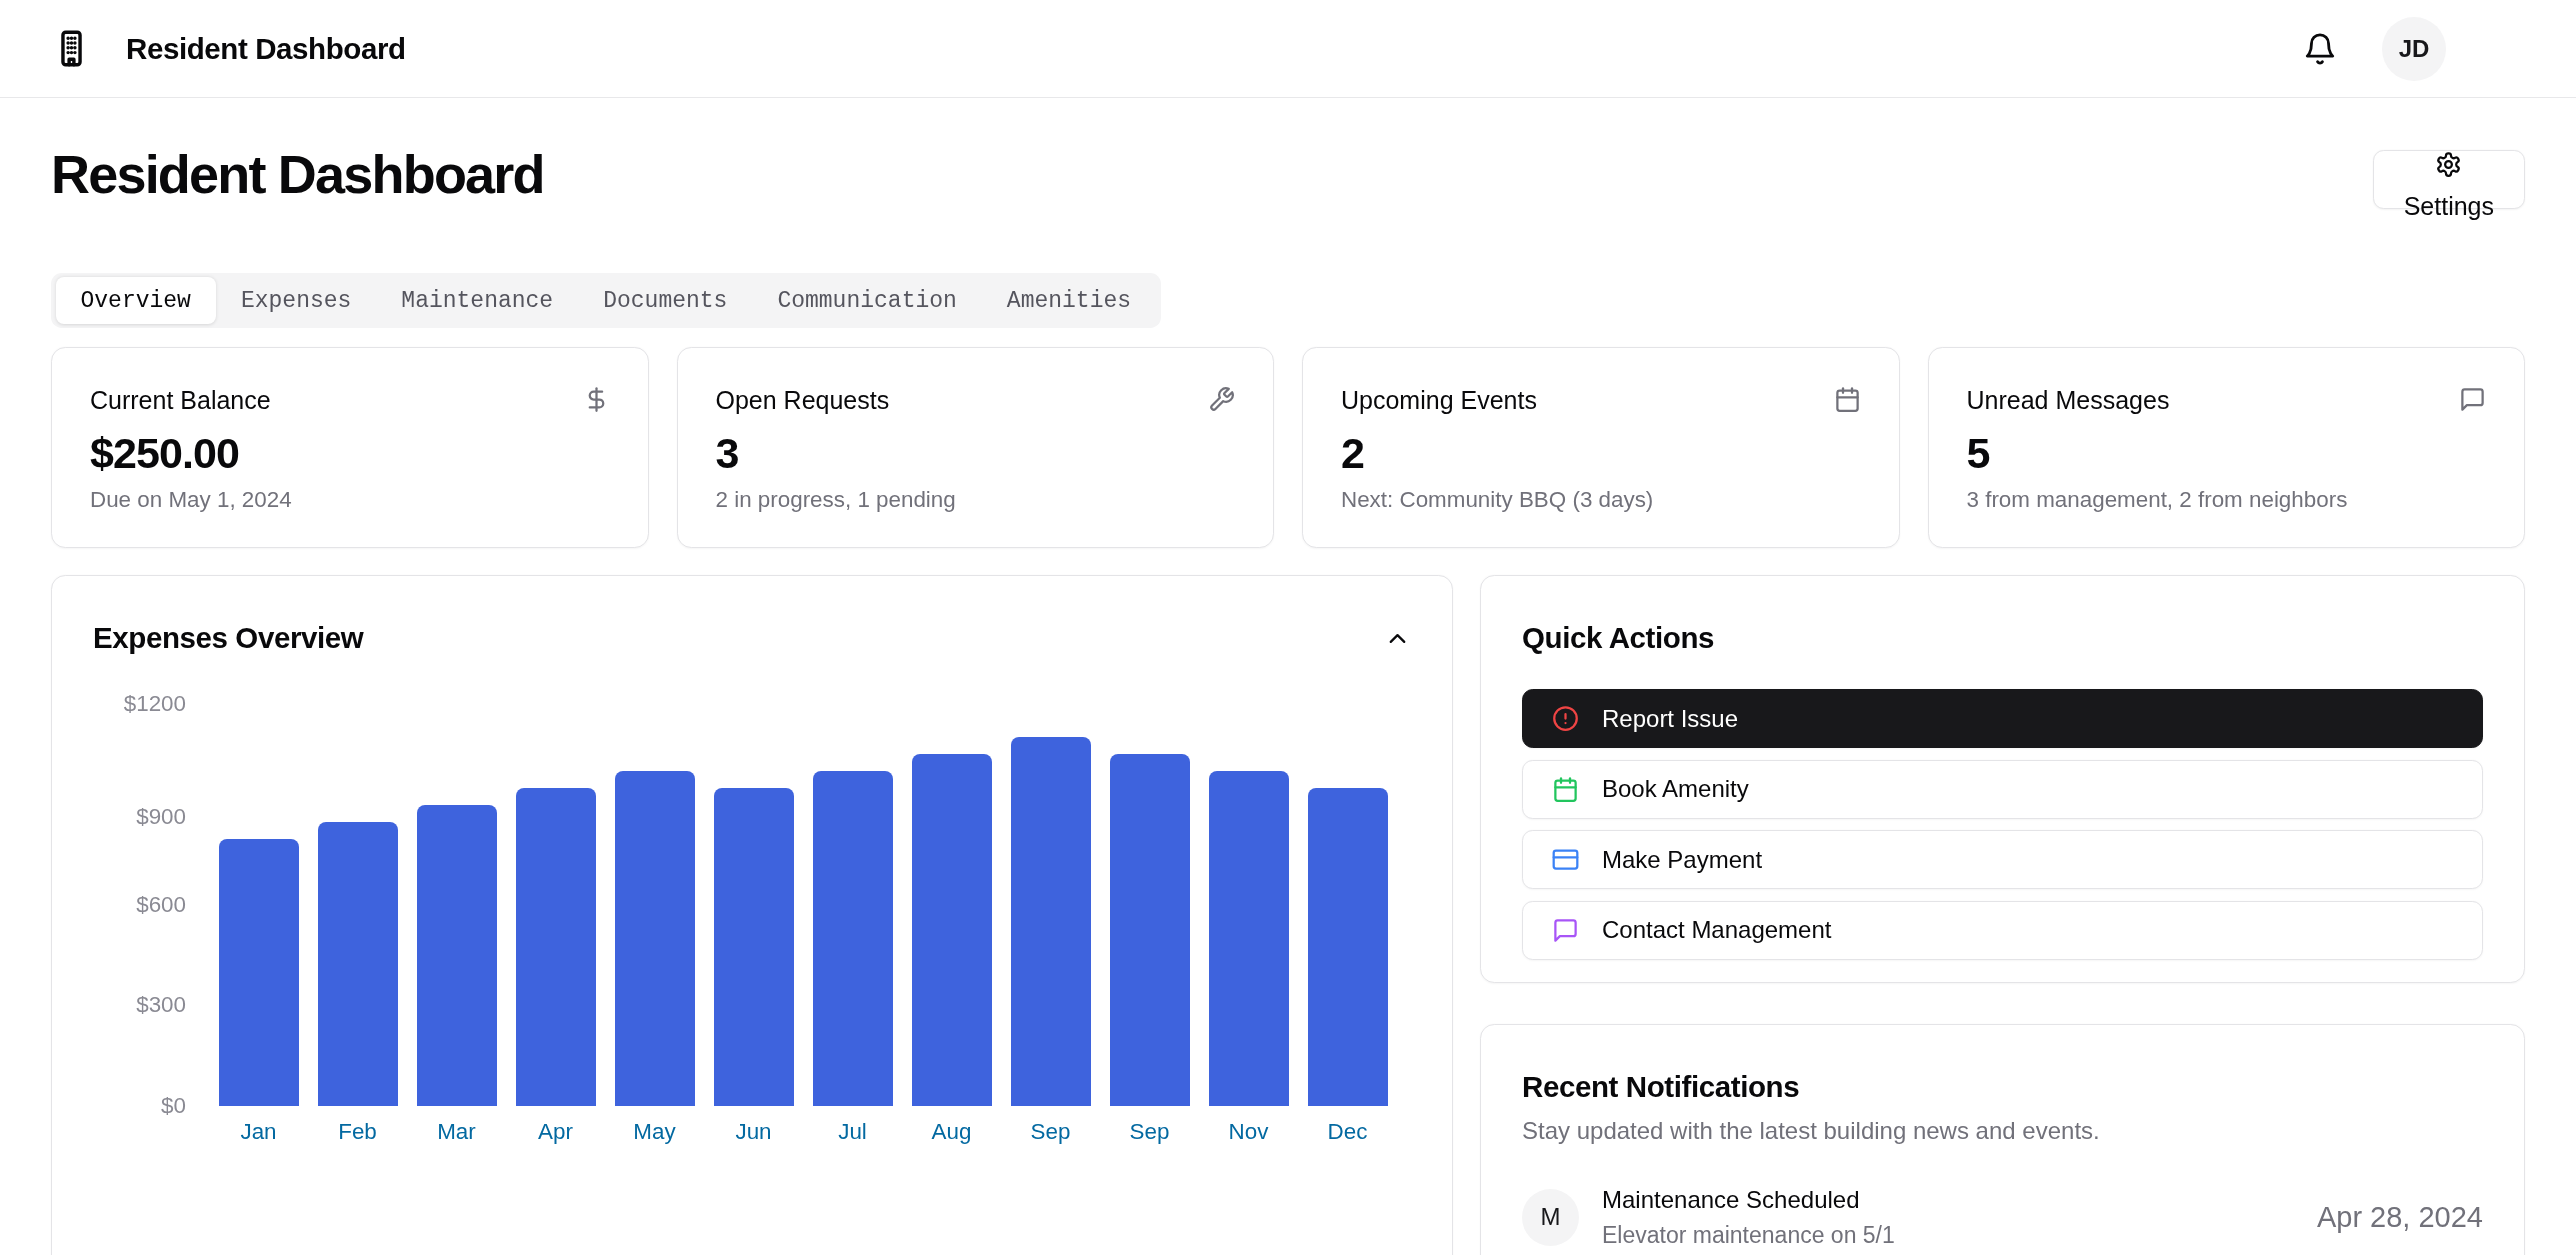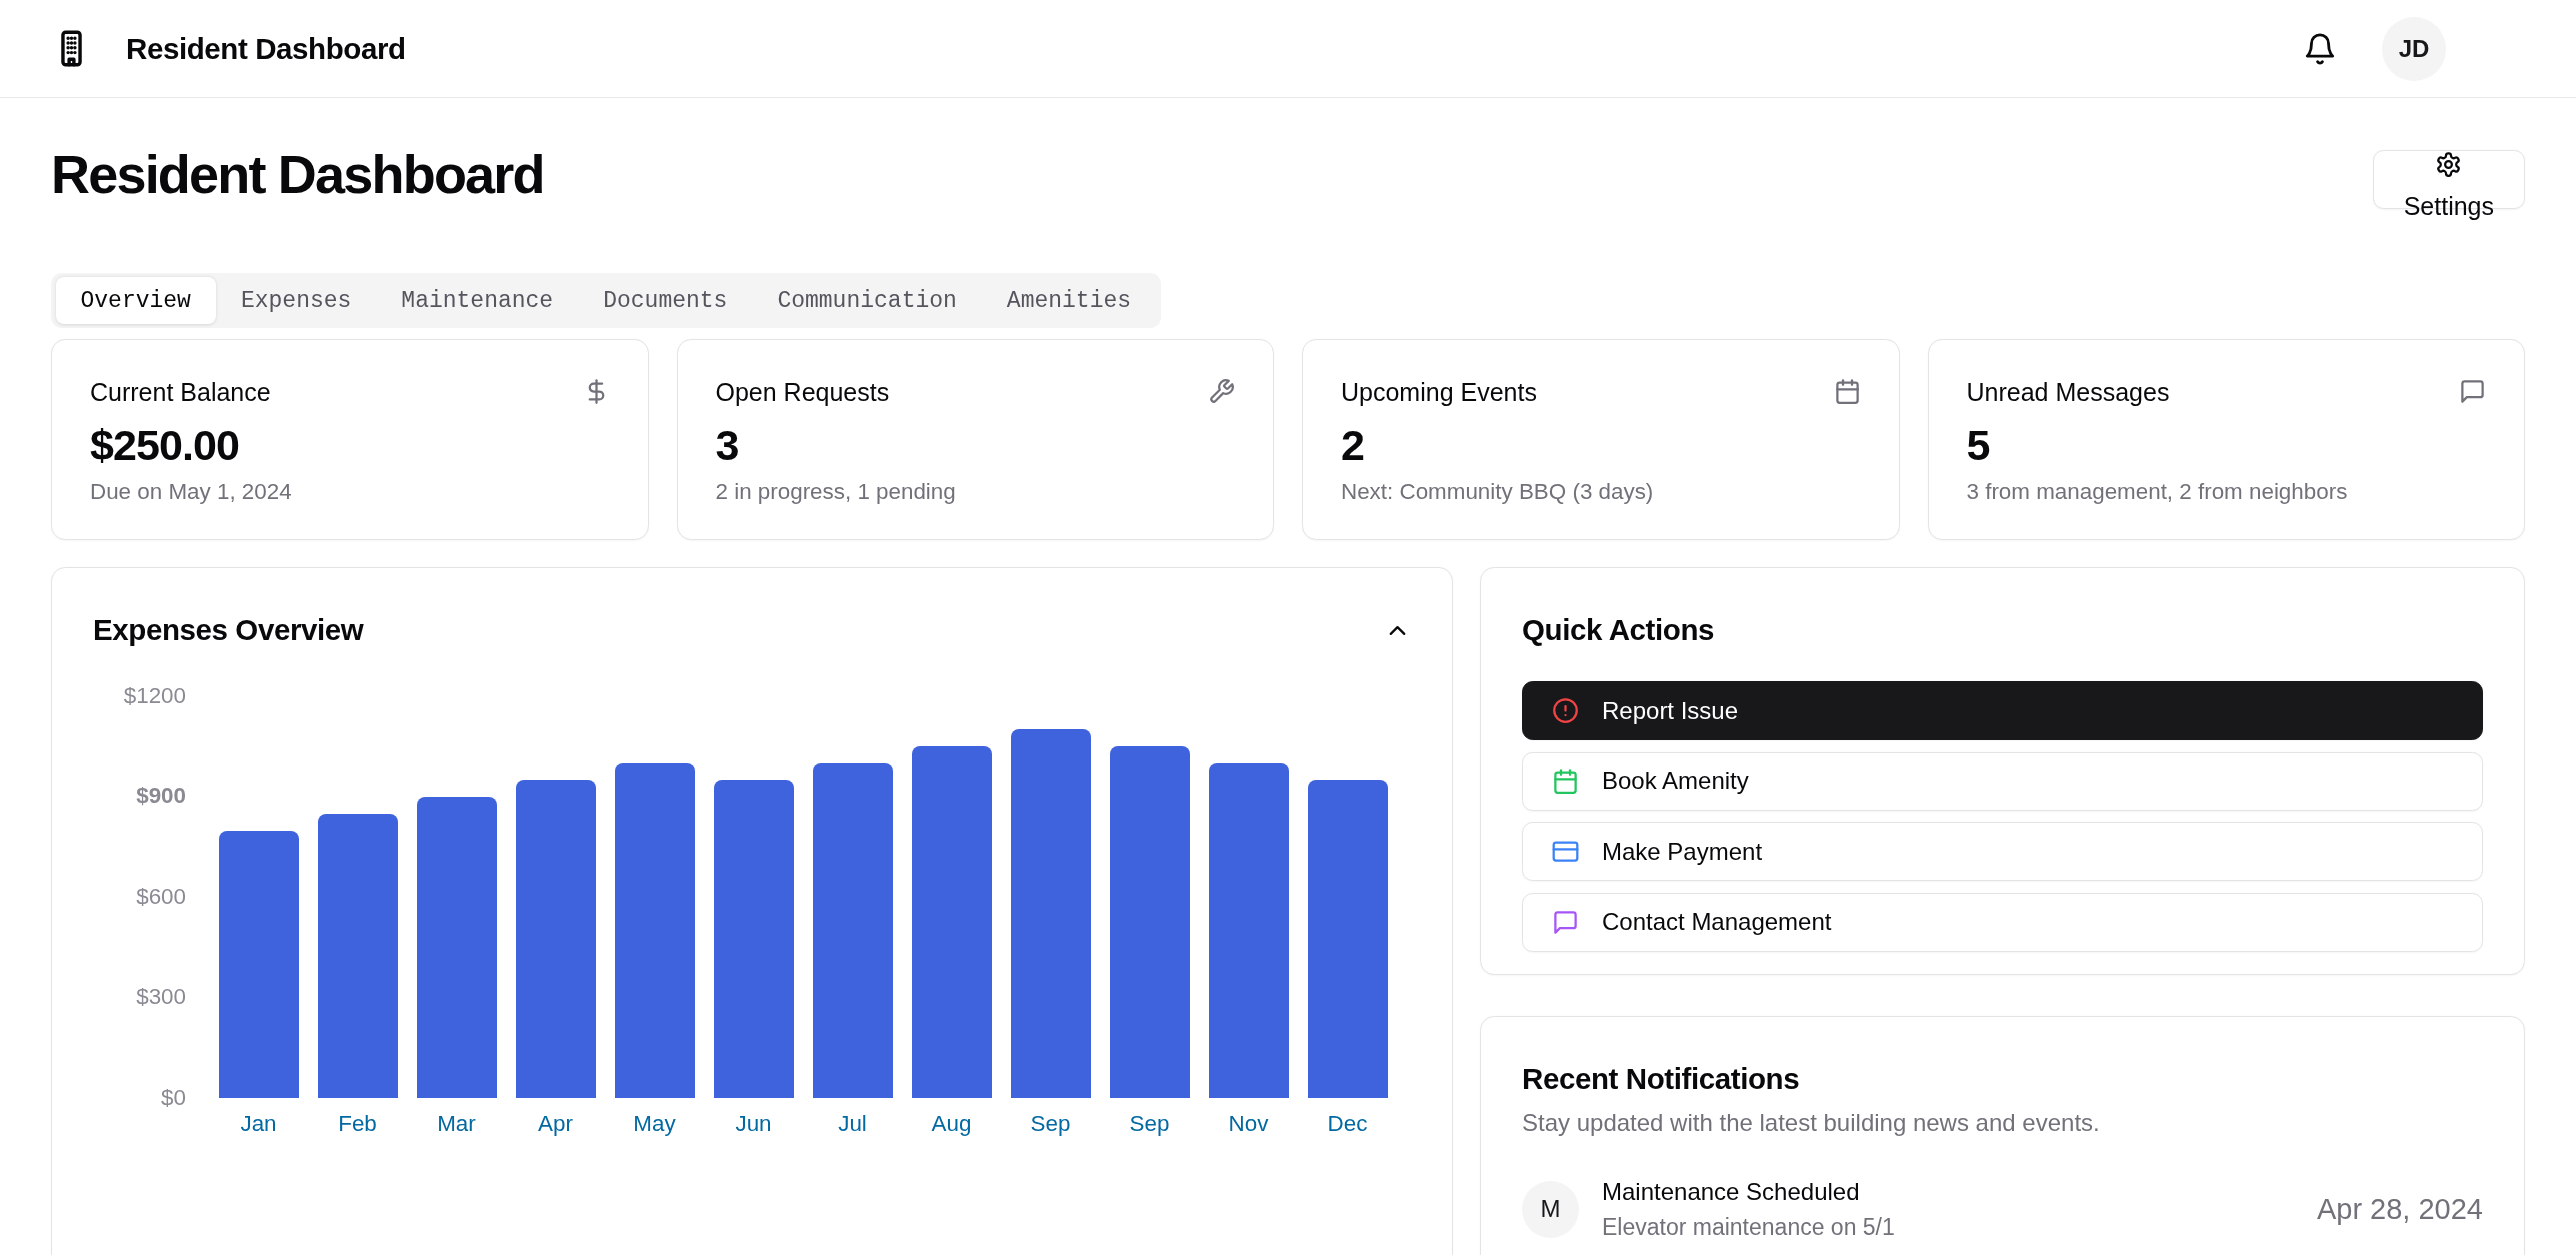--- a/index.html
+++ b/index.html
@@ -29,21 +29,21 @@
     background:#fff; border:0.9px solid #e4e4e7; border-radius:10.7px; font-size:25px; font-weight:500; color:#09090b;
     box-shadow:0 0.9px 1.8px rgba(0,0,0,.05); cursor:pointer; font-family:inherit;flex-direction:column; }
   .settings-btn svg { width:27px; height:27px; }
 
   
   .tabs { margin-top:64px; display:inline-flex; align-items:center; background:#f4f4f5; border-radius:10.7px; padding:4.5px; height:55px;font-family:Liberation Mono, monospace; }
   .tab { height:47px; padding:0 25px; display:flex; align-items:center; border-radius:8px; font-size:23px; font-weight:500; color:#55555e; cursor:pointer; background:transparent; border:none; font-family:inherit; white-space:nowrap; }
   .tab.active { background:#ffffff; color:#09090b; box-shadow:0 0.9px 3.6px rgba(0,0,0,.12); }
 
   
-  .stats { margin-top:11px; display:grid; grid-template-columns:repeat(4,1fr); gap:28px; }
+  .stats { margin-top:19px; display:grid; grid-template-columns:repeat(4,1fr); gap:28px; }
   .card { background:#fff; border:0.9px solid #e4e4e7; border-radius:14.3px; box-shadow:0 0.9px 1.8px rgba(0,0,0,.04); }
   .stat-card { height:201px; padding:38px 38px 0 38px; }
   .stat-top { display:flex; justify-content:space-between; align-items:flex-start; }
   .stat-label { font-size:25px; font-weight:500; }
   .stat-icon { color:#71717a; }
   .stat-icon svg { width:27px; height:27px; }
   .stat-value { margin-top:14.3px; font-size:43px; font-weight:700; letter-spacing:-0.9px; }
   .stat-sub { margin-top:9px; font-size:22.4px; color:#71717a; }
 
   
@@ -201,21 +201,21 @@
           <span>
             <svg viewBox="0 0 24 24">
                 <polyline points="18 15 12 9 6 15"></polyline>
               </svg>
           </span>
         </button>
       </div>
       <div class="chart">
         <div class="y-axis" id="y-axis">
             <span class="y-tick" style="top: 0px;">$1200</span>
-            <span class="y-tick" style="top: 100px; font-weight: bold;">$900</span>
+            <span class="y-tick" style="top: 113px;">$900</span>
             <span class="y-tick" style="top: 201px;">$600</span>
             <span class="y-tick" style="top: 301px;">$300</span>
             <span class="y-tick" style="top: 402px;">$0</span>
           </div>
         <div class="plot-wrap">
           <div class="plot" id="plot">
               <div class="slot">
                 <div class="bar" style="height: 267px; background: rgb(62, 99, 221);"></div>
               </div>
               <div class="slot">

